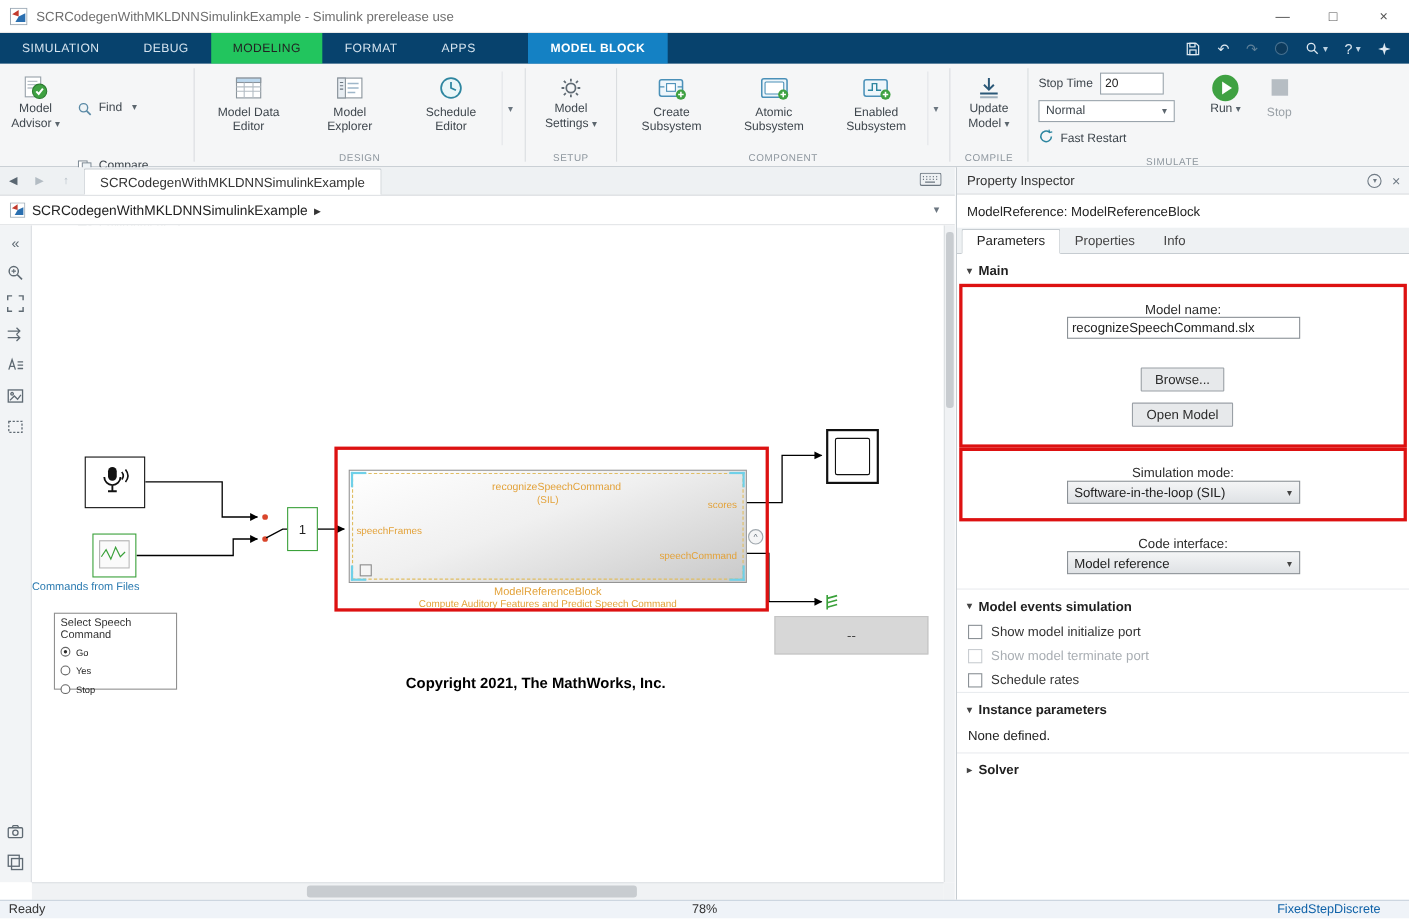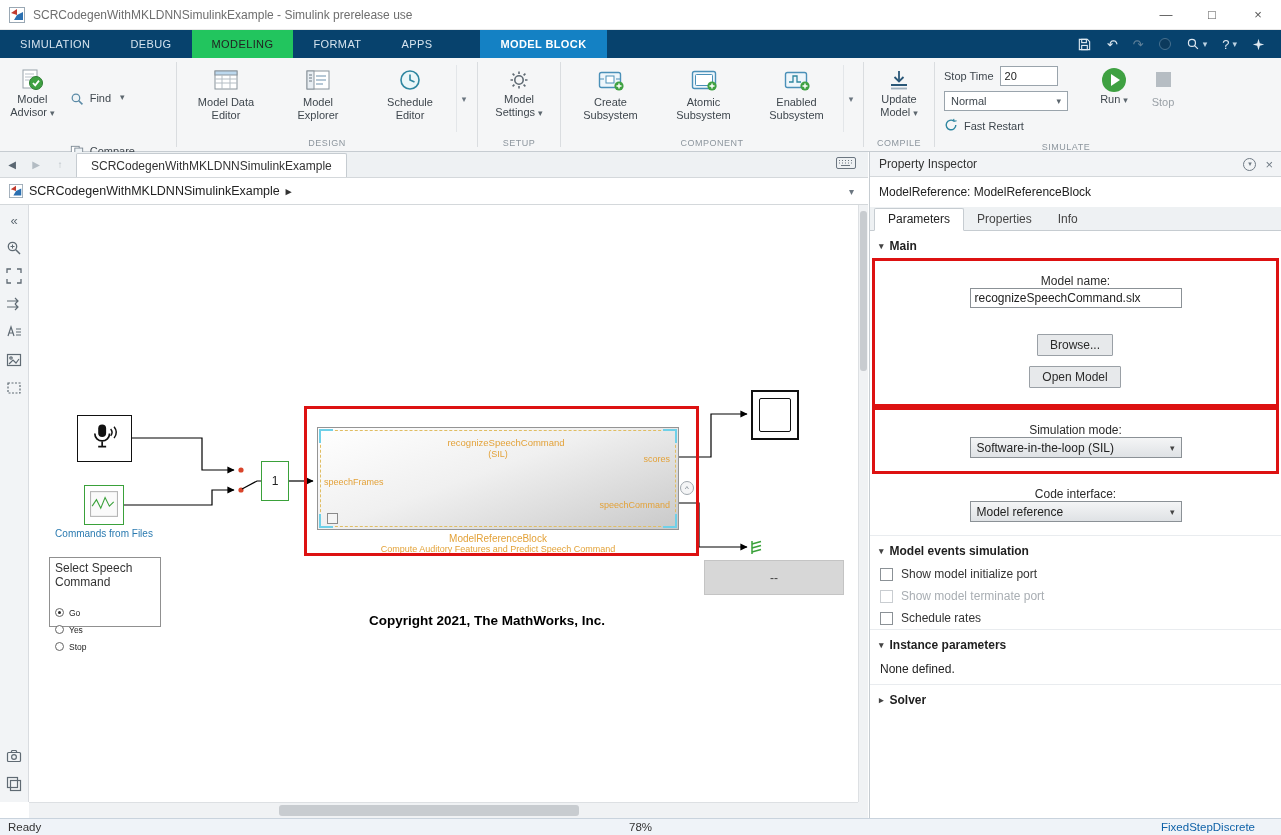--- a/index.html
+++ b/index.html
@@ -67,21 +67,21 @@
   .hscroll { position:absolute; left:29px; right:10px; bottom:0; height:16px; background:#f0f2f4; border-top:1px solid #dde0e3; }
   .hthumb { position:absolute; left:250px; top:2px; width:300px; height:11px; background:#c8ccd0; border-radius:3px; }
   .scroll-corner { position:absolute; right:0; bottom:0; width:10px; height:16px; background:#f0f2f4; }
 
   
   .canvas { position:absolute; left:29px; top:0; right:10px; bottom:16px; background:#fff; overflow:hidden; }
   .wires { position:absolute; left:0; top:0; z-index:1; }
   .cblock { position:absolute; z-index:2; }
   .mic-block { left:48px; top:210px; width:55px; height:47px; border:1.5px solid #111; background:#fff; display:flex; align-items:center; justify-content:center; }
   .cff-block { left:55px; top:280px; width:40px; height:40px; border:1.5px solid #3aa13a; background:#fff; display:flex; align-items:center; justify-content:center; }
-  .cff-label { left:0; top:323px; width:150px; text-align:center; font-size:10px; color:#2a7ab0; }
+  .cff-label { left:0; top:323px; width:150px; font-size:10px; color:#2a7ab0; }
   .gain-block { left:232px; top:256px; width:28px; height:40px; border:1.5px solid #3aa13a; background:#fff; display:flex; align-items:center; justify-content:center; font-size:12px; color:#222; }
   .model-annotation { position:absolute; left:275px; top:201px; width:395px; height:150px; border:3px solid #dd1111; z-index:6; pointer-events:none; }
   .model-block { left:288px; top:222px; width:362px; height:103px; border:1px solid #949494; background:linear-gradient(160deg,#ffffff 0%, #f0f0f0 45%, #c9c9c9 100%); }
   .mb-dash { position:absolute; left:2px; top:2px; right:2px; bottom:2px; border:1px dashed #e0bd62; }
   .mbc { position:absolute; width:14px; height:14px; border-color:#6fd0e8; border-style:solid; border-width:0; }
   .mbc.tl { left:1px; top:1px; border-left-width:2.5px; border-top-width:2.5px; }
   .mbc.tr { right:1px; top:1px; border-right-width:2.5px; border-top-width:2.5px; }
   .mbc.bl { left:1px; bottom:1px; border-left-width:2.5px; border-bottom-width:2.5px; }
   .mbc.br { right:1px; bottom:1px; border-right-width:2.5px; border-bottom-width:2.5px; }
   .mb-txt { position:absolute; color:#e3a239; font-size:9px; }
@@ -91,21 +91,21 @@
   .mb-out1 { right:8px; top:26px; }
   .mb-out2 { right:8px; top:72px; }
   .mb-pageicon { position:absolute; left:9px; bottom:5px; width:11px; height:11px; border:1px solid #8a8a8a; background:#f5f5f5; }
   .model-name-label { left:288px; top:328px; width:362px; text-align:center; font-size:10px; color:#e3a239; }
   .model-desc-label { left:288px; top:339px; width:362px; text-align:center; font-size:9px; color:#e3a239; }
   .preview-toggle { left:651px; top:276px; width:14px; height:14px; border-radius:50%; border:1px solid #a0a8ae; background:#f4f5f6; color:#6b7680; font-size:8px; display:flex; align-items:center; justify-content:center; z-index:3; }
   .scope-block { left:722px; top:185px; width:48px; height:50px; border:2px solid #111; background:#fff; padding:6px; }
   .scope-screen { width:100%; height:100%; border:1.5px solid #111; border-radius:2px; background:#fff; }
   .display-block { left:675px; top:355px; width:140px; height:35px; background:#d7d7d7; border:1px solid #c4c4c4; display:flex; align-items:center; justify-content:center; font-size:12px; color:#444; }
   .selector-group { left:20px; top:352px; width:112px; height:70px; border:1px solid #909090; background:#fff; padding:3px 5px; }
-  .sel-title { font-size:12px; color:#333; margin-bottom:15px; }
+  .sel-title { font-size:10px; color:#333; margin-bottom:1px; }
   .sel-row { display:flex; align-items:center; gap:5px; height:17px; font-size:8.5px; color:#222; }
   .radio { width:9px; height:9px; border:1px solid #666; border-radius:50%; position:relative; background:#fff; flex:0 0 auto; }
   .radio.checked::after { content:""; position:absolute; left:2px; top:2px; right:2px; bottom:2px; background:#2b2b2b; border-radius:50%; }
   .copyright { left:330px; top:408px; width:256px; text-align:center; font-weight:bold; font-size:13.5px; color:#000; }
 
   
   .inspector { position:absolute; left:869px; top:0; right:0; height:100%; border-left:1px solid #c6ccd1; background:#fff; display:flex; flex-direction:column; }
   .ins-header { height:25px; background:#f2f4f6; border-bottom:1px solid #d4d8db; display:flex; align-items:center; padding:0 8px 0 9px; font-size:12px; color:#333; }
   .ins-hicons { margin-left:auto; display:flex; align-items:center; gap:9px; color:#707b85; }
   .circ { width:13px; height:13px; border:1px solid #707b85; border-radius:50%; display:flex; align-items:center; justify-content:center; font-size:7px; }

